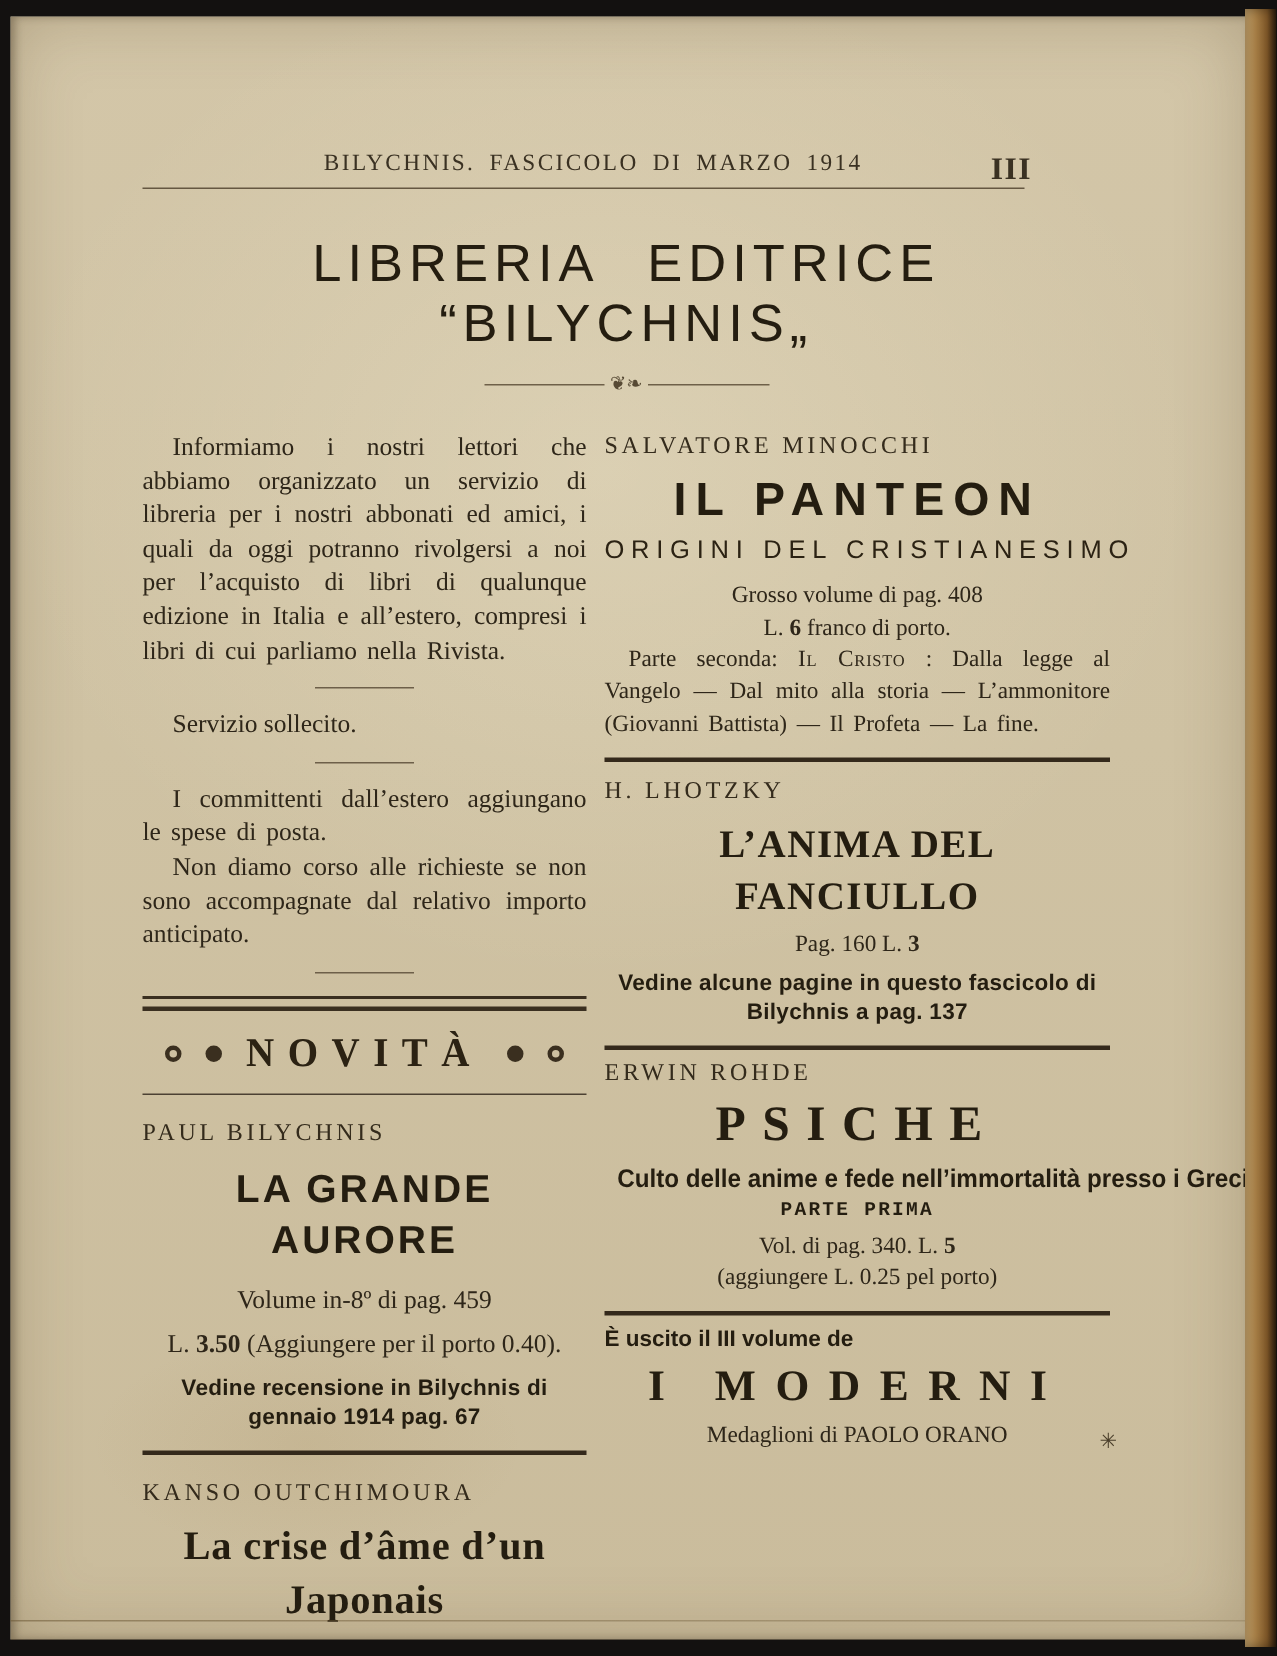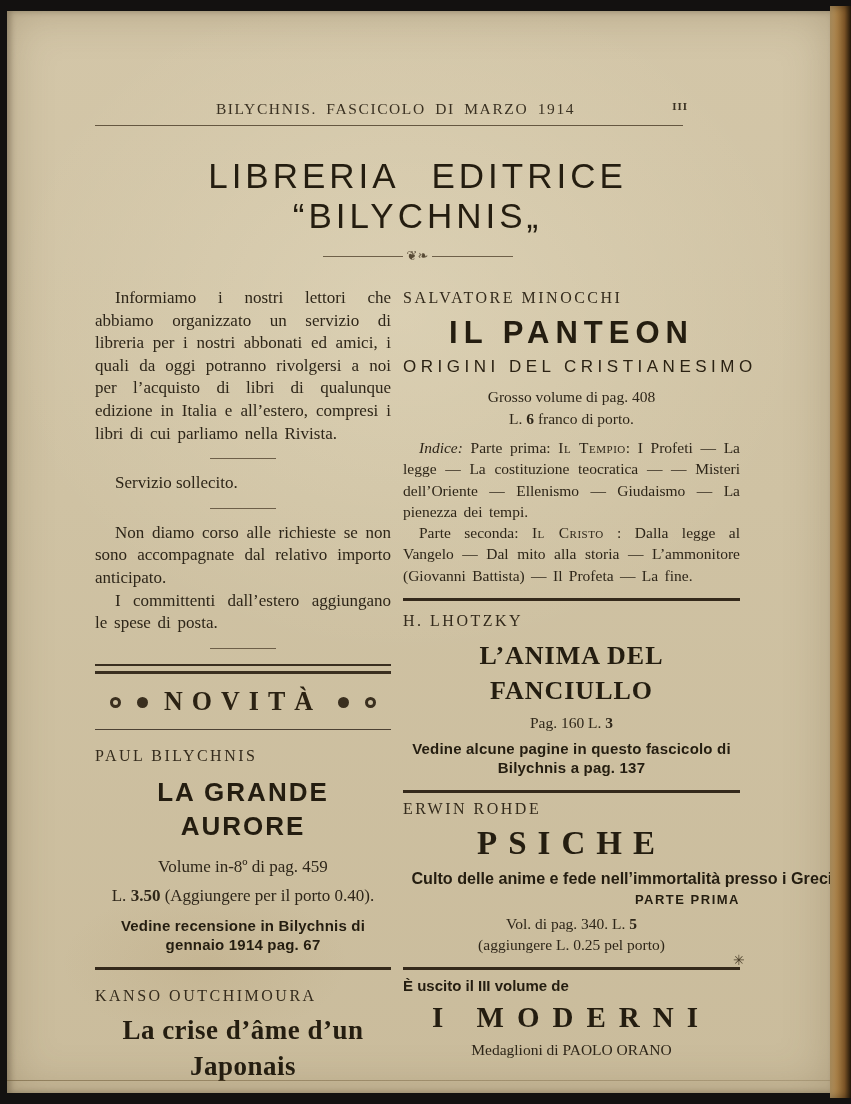--- a/index.html
+++ b/index.html
@@ -27,21 +27,21 @@
     background:linear-gradient(90deg, rgba(105,85,50,0.55), rgba(105,85,50,0.25));
   }
   .print{position:absolute;left:88px;top:89px;width:645px;}
 
   
   .running-header{position:relative;height:22px;}
   .journal{
     display:block;text-align:center;transform:translateX(-22px);
     font-size:15.5px;letter-spacing:1.6px;word-spacing:4px;color:#3a3122;
   }
-  .pagenum{position:absolute;right:52px;top:0;font-size:11px;letter-spacing:1px;color:#3a3122;font-weight:bold;}
+  .pagenum{position:absolute;right:52px;top:0;font-size:21px;letter-spacing:1px;color:#3a3122;font-weight:bold;}
   .header-rule{margin-top:7px;width:588px;height:1px;background:#655741;}
 
   
   .main-title{
     margin:34px 0 0 0;text-align:center;
     font-family:"Liberation Sans", sans-serif;font-weight:400;
     font-size:35px;letter-spacing:4px;word-spacing:20px;color:#241d10;
   }
   .ornament{margin:14px auto 0 auto;width:190px;display:flex;align-items:center;justify-content:center;gap:4px;}
   .orn-line{flex:1;height:1px;background:#6e6049;}
@@ -89,21 +89,21 @@
   .panteon-sub{
     margin-top:1px;text-align:center;font-family:"Liberation Sans", sans-serif;
     font-weight:400;font-size:17px;letter-spacing:4.5px;color:#2b2213;white-space:nowrap;
   }
   .anima-title{margin-top:6px;text-align:center;font-weight:bold;font-size:26px;letter-spacing:1px;color:#241d10;}
   .psiche-title{margin-top:2px;text-align:center;font-weight:bold;font-size:33px;letter-spacing:11px;color:#241d10;}
   .culto{
     margin-top:0px;text-align:center;font-family:"Liberation Sans", sans-serif;font-weight:700;
     font-size:17px;color:#241d10;white-space:nowrap;transform:scaleX(0.95);transform-origin:50% 50%;
   }
-  .parte-prima{margin-top:1px;text-align:right;font-family:Liberation Sans, sans-serif;font-weight:700;font-size:13px;letter-spacing:1.5px;color:#241d10;}
+  .parte-prima{margin-top:1px;text-align:center;font-family:Liberation Mono, monospace;font-weight:700;font-size:13px;letter-spacing:1.5px;color:#241d10;}
   .moderni-title{margin-top:2px;text-align:center;font-weight:bold;font-size:29px;letter-spacing:13px;color:#241d10;}
   .sans-lead{
     margin-top:9px;font-family:"Liberation Sans", sans-serif;font-weight:700;font-size:15px;
     line-height:1.3;color:#241d10;padding-left:24px;text-indent:-24px;
   }
 
   .printer-mark{position:absolute;left:726px;top:941px;font-size:14px;color:#4a3e2a;}
 </style>
 </head>
 <body>
@@ -125,22 +125,22 @@
       <span class="orn-line"></span>
     </div>
 
     <div class="columns">
 
       <div class="col left">
         <p class="just indent">Informiamo i nostri lettori che abbiamo organizzato un servizio di libreria per i nostri abbonati ed amici, i quali da oggi potranno rivolgersi a noi per l’acquisto di libri di qualunque edizione in Italia e all’estero, compresi i libri di cui parliamo nella Rivista.</p>
         <div class="mini-rule"></div>
         <p class="indent">Servizio sollecito.</p>
         <div class="mini-rule"></div>
+        <p class="just indent">I committenti dall’estero aggiungano le spese di posta.</p>
         <p class="just indent">Non diamo corso alle richieste se non sono accompagnate dal relativo importo anticipato.</p>
-        <p class="just indent">I committenti dall’estero aggiungano le spese di posta.</p>
         <div class="mini-rule"></div>
 
         <div class="double-rule"></div>
         <div class="novita-row">
           <span class="ring"></span>
           <span class="dot"></span>
           <span class="novita-text">NOVITÀ</span>
           <span class="dot"></span>
           <span class="ring"></span>
         </div>
@@ -158,21 +158,20 @@
         <p class="title-serif-big">La crise d’âme d’un Japonais</p>
 
       </div>
 
       <div class="col right">
         <p class="author" style="margin-top:0;">SALVATORE MINOCCHI</p>
         <p class="panteon-title">IL PANTEON</p>
         <p class="panteon-sub">ORIGINI DEL CRISTIANESIMO</p>
         <p class="line-c" style="margin-top:7px;">Grosso volume di pag. 408</p>
         <p class="line-c" style="margin-top:1px;"><span>L. </span><span class="b">6</span><span> franco di porto.</span></p>
-        <p class="just" style="margin-top:8px;text-indent:16px;"><span class="ital">Indice:</span><span> Parte prima: </span><span class="sc">Il Tempio</span><span>: I Profeti — La legge — La costituzione teocratica — — Misteri dell’Oriente — Ellenismo — Giudaismo — La pienezza dei tempi.</span></p>
         <p class="just" style="text-indent:16px;"><span>Parte seconda: </span><span class="sc">Il Cristo</span><span> : Dalla legge al Vangelo — Dal mito alla storia — L’ammonitore (Giovanni Battista) — Il Profeta — La fine.</span></p>
 
         <div class="thick-rule"></div>
 
         <p class="author" style="margin-top:9px;">H. LHOTZKY</p>
         <p class="anima-title">L’ANIMA DEL FANCIULLO</p>
         <p class="line-c" style="margin-top:3px;"><span>Pag. 160 L. </span><span class="b">3</span></p>
         <p class="bold-note" style="margin-top:6px;">Vedine alcune pagine in questo fascicolo di Bilychnis a pag. 137</p>
 
         <div class="thick-rule"></div>

